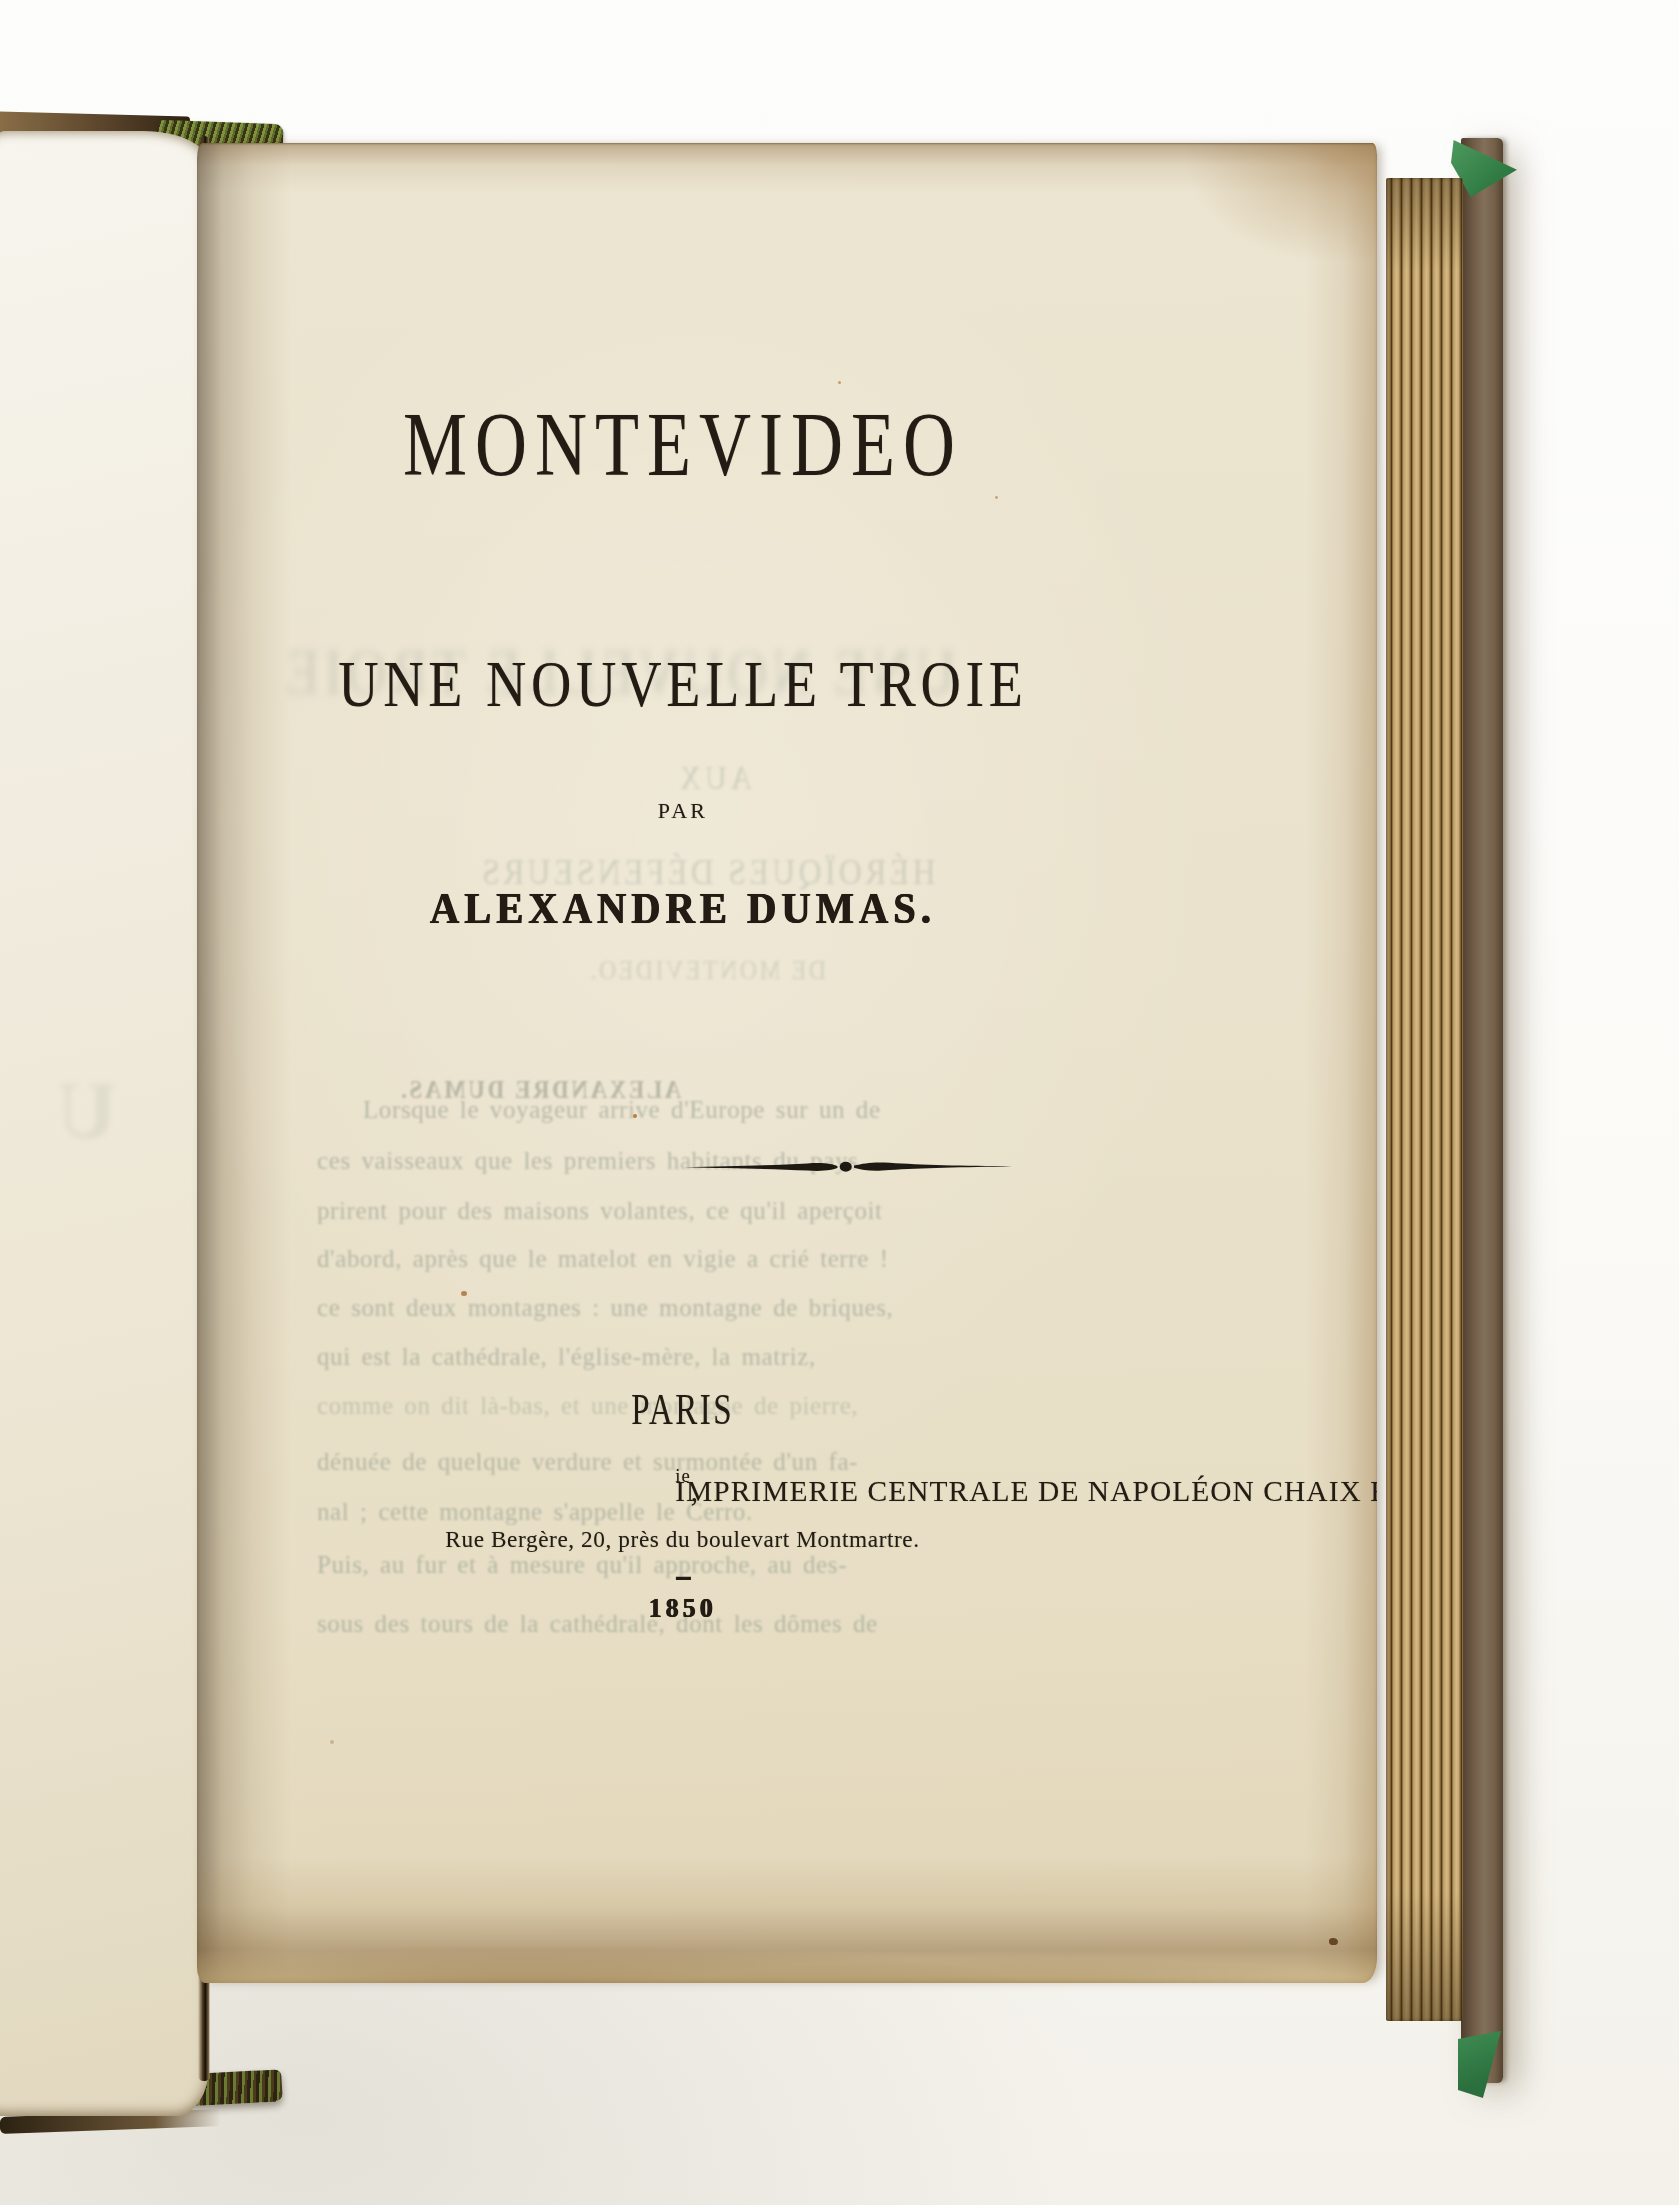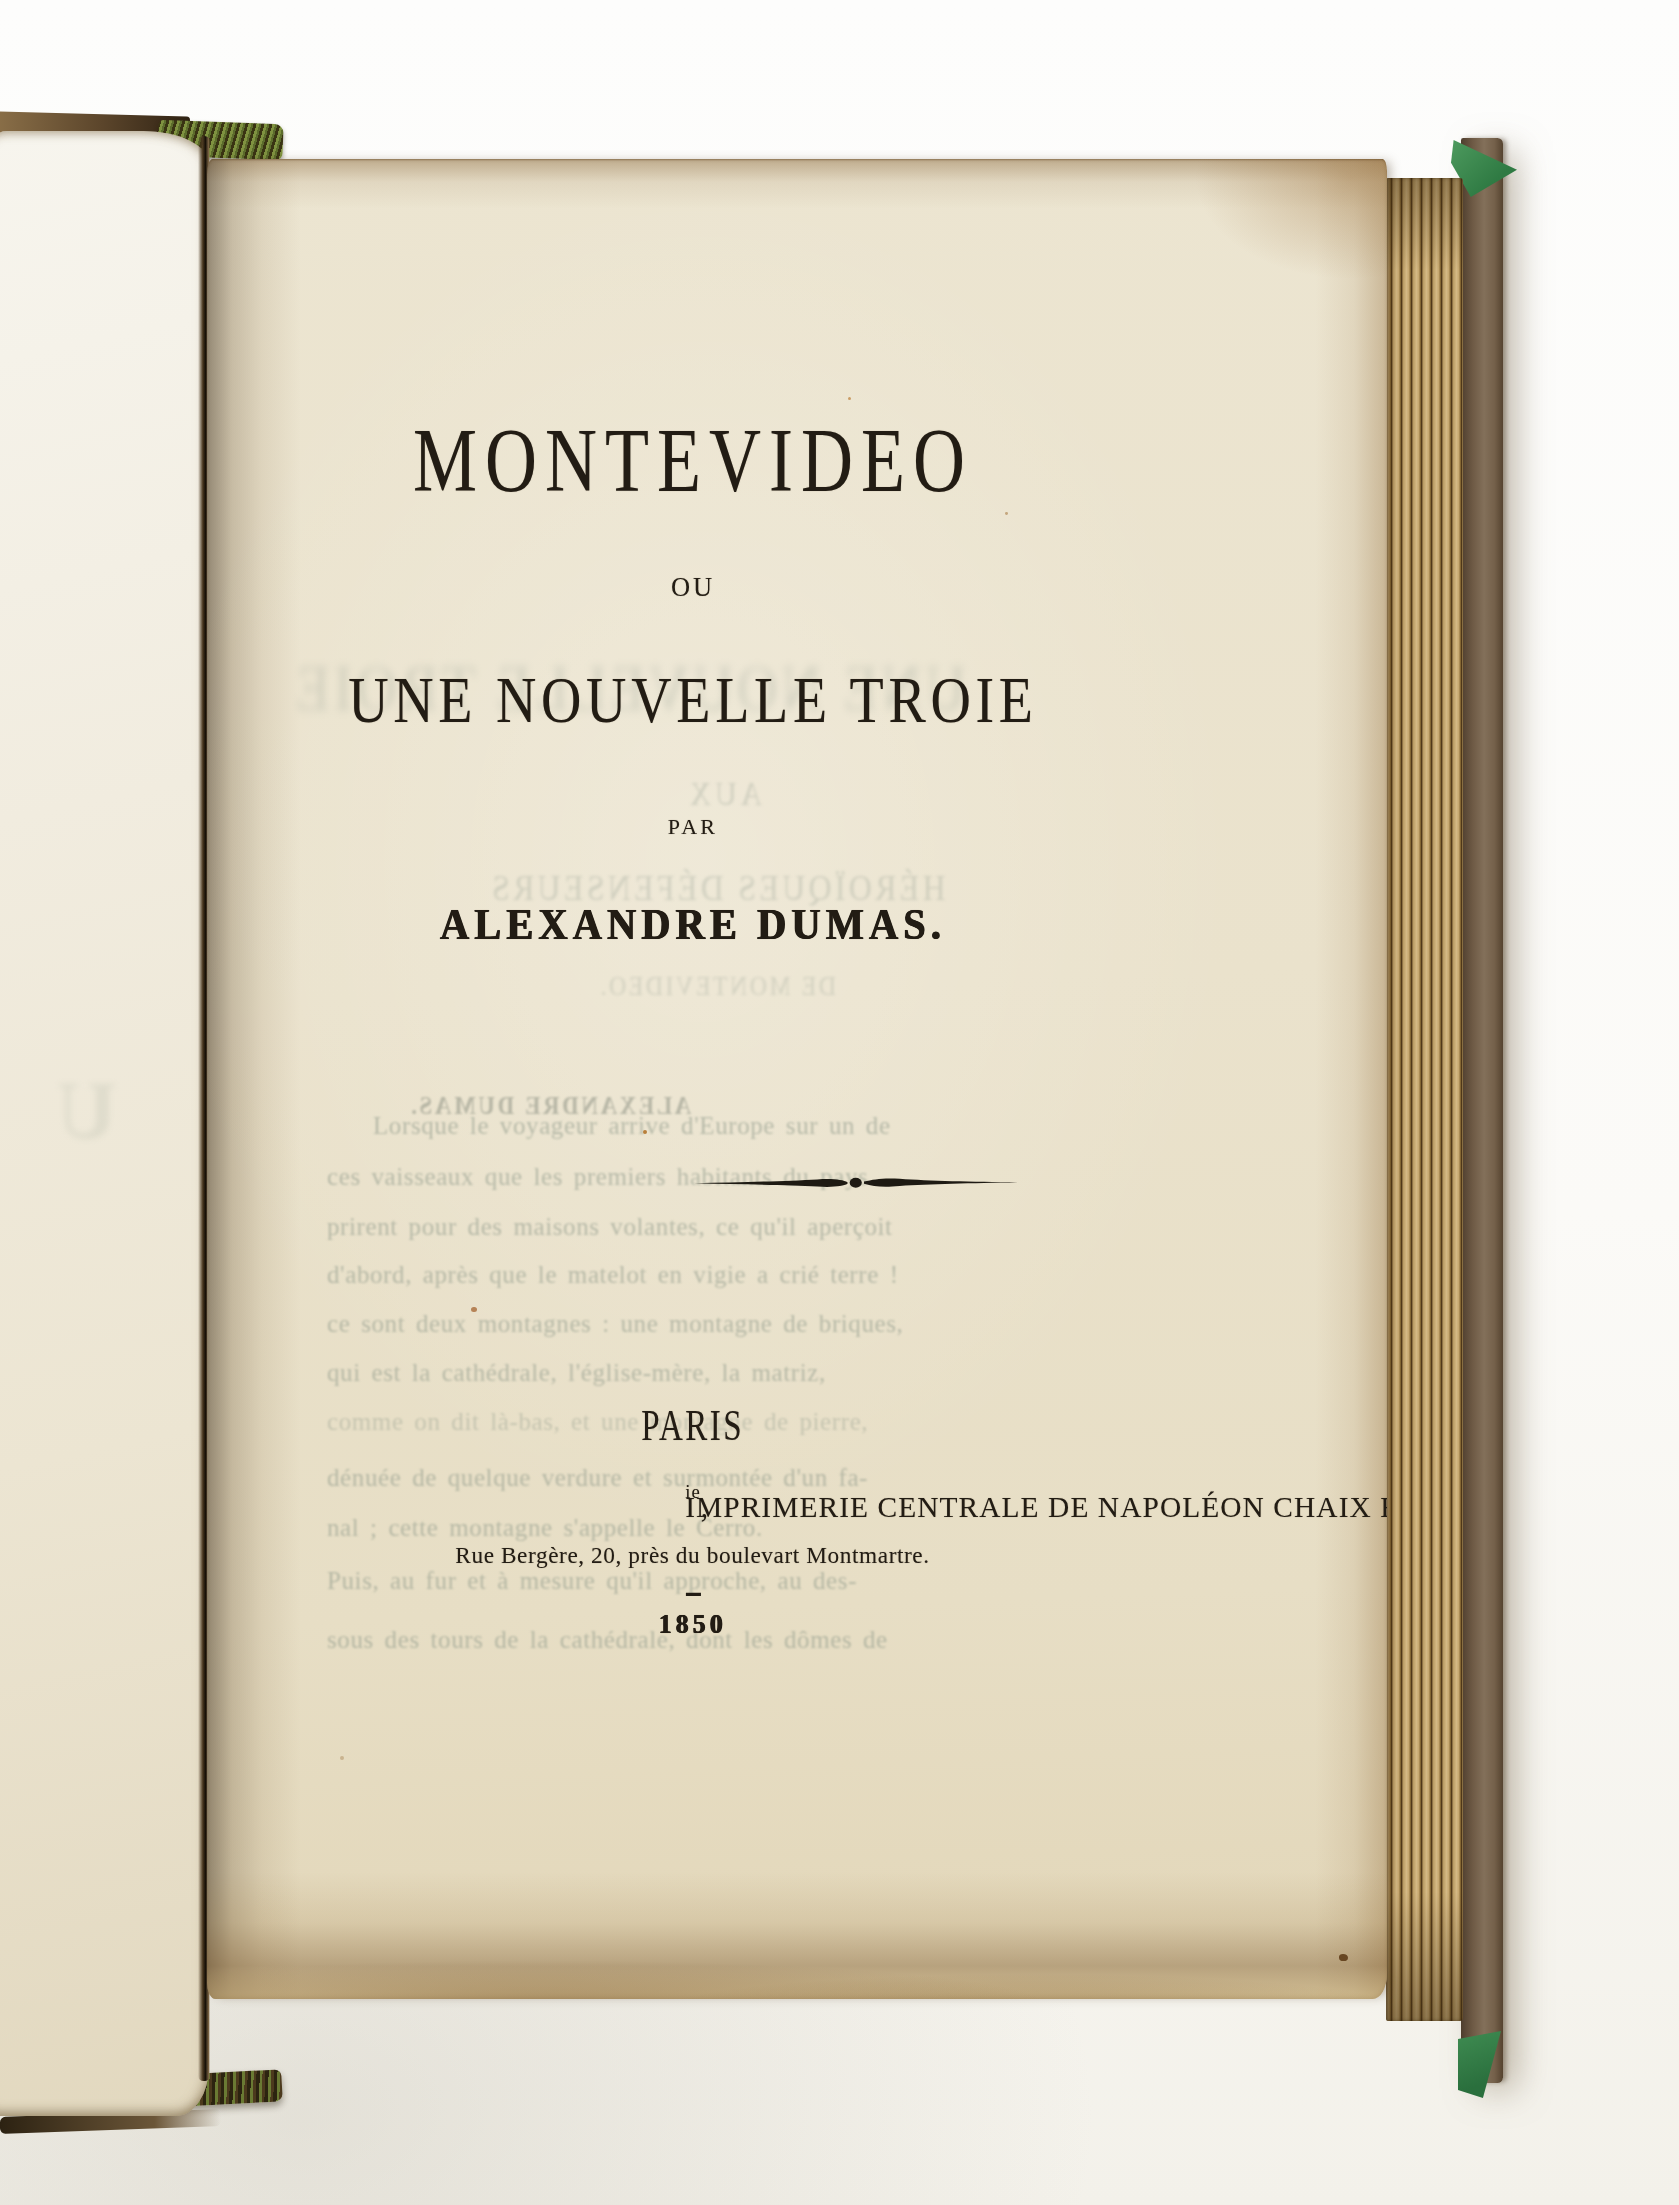--- a/index.html
+++ b/index.html
@@ -55,32 +55,32 @@
     background:linear-gradient(160deg,#3f8c52,#2a6f3d 75%);
     clip-path:polygon(0 12%,100% 0,58% 100%,0 88%);}
   .fore-edge{left:1386px;top:178px;width:77px;height:1843px;
     background:
       linear-gradient(180deg,rgba(55,38,14,.4) 0%,rgba(0,0,0,0) 5%,rgba(0,0,0,0) 93%,rgba(55,38,14,.45) 100%),
       repeating-linear-gradient(90deg,#d7bc8a 0px,#c6a76e 2.8px,#8a6c38 4.4px,#51391a 5.5px,#b89a63 7.2px,#d2b67f 10px);
     border-radius:1.7px 3.3px 3.3px 1.7px;
     box-shadow:inset 1.7px 0 3.3px rgba(40,25,8,.55);}
 
   
-  .title-page{left:207px;top:143px;width:1180px;height:1840px;overflow:hidden;
+  .title-page{left:197px;top:143px;width:1180px;height:1840px;overflow:hidden;
     background:
       radial-gradient(827px 1048px at 42% 38%, rgba(255,255,255,.22), transparent 65%),
       radial-gradient(237px 154px at 97% 1%, rgba(150,105,50,.38), transparent 66%),
       linear-gradient(270deg, rgba(146,108,56,.38) 0px, rgba(146,108,56,.12) 33px, rgba(146,108,56,0) 72px),
       linear-gradient(90deg, rgba(62,46,26,.5) 0px, rgba(95,72,40,.26) 25px, rgba(125,98,58,.12) 55px, rgba(125,98,58,0) 94px),
       linear-gradient(180deg, rgba(128,92,46,.42) 0px, rgba(128,92,46,.1) 23px, rgba(128,92,46,0) 50px),
       linear-gradient(178deg,#ece5d1 0%,#eae2cc 45%,#e7dec5 78%,#e2d6b8 100%);
     border-radius:5.5px 4.4px 14.3px 8.8px / 15.4px 12px 25px 16.5px;
     box-shadow:5.5px 0 11px -3.3px rgba(60,40,15,.35),
                inset 0 1.7px 2.2px -0.6px rgba(90,60,25,.55),
-               inset 0 -3.3px 5.5px -2.2px rgba(100,70,30,.4);margin-top:16px;}
+               inset 0 -3.3px 5.5px -2.2px rgba(100,70,30,.4);}
   .dampstain{left:0;bottom:0;width:100%;height:127px;
     background:
       radial-gradient(60% 61px at 28% 104%, rgba(118,82,38,.42), transparent 72%),
       radial-gradient(45% 50px at 70% 108%, rgba(118,82,38,.34), transparent 70%),
       linear-gradient(180deg, rgba(150,115,60,0) 0%, rgba(150,115,60,.16) 40%, rgba(124,89,44,.42) 74%, rgba(196,170,116,.55) 100%);}
   .speck{border-radius:50%;}
   .s1{left:436px;top:971px;width:3.9px;height:3.9px;background:#b97f3a;}
   .s2{left:264px;top:1148px;width:5.5px;height:5px;background:rgba(164,99,47,.75);}
   .s3{left:1132px;top:1795px;width:9.4px;height:7.2px;background:#5a3a1c;border-radius:45% 55% 50% 50%;}
   .s4{left:641px;top:238px;width:3.3px;height:3.3px;background:rgba(192,138,74,.8);}
@@ -171,23 +171,20 @@
     <div class="ghost g-body gb5">qui est la cathédrale, l'église-mère, la matriz,</div>
     <div class="ghost g-body gb6">comme on dit là-bas, et une montagne de pierre,</div>
     <div class="ghost g-body gb7">dénuée de quelque verdure et surmontée d'un fa-</div>
     <div class="ghost g-body gb8">nal ; cette montagne s'appelle le Cerro.</div>
     <div class="ghost g-body gb9">Puis, au fur et à mesure qu'il approche, au des-</div>
     <div class="ghost g-body gb10">sous des tours de la cathédrale, dont les dômes de</div>
 
     <div class="pline t-title ink-soft">
       <span class="cx">MONTEVIDEO</span>
     </div>
-    <div class="pline t-ou ink-soft">
-      <span class="cx">OU</span>
-    </div>
     <div class="pline t-sub ink-soft">
       <span class="cx">UNE NOUVELLE TROIE</span>
     </div>
     <div class="pline t-par ink-soft">
       <span class="cx">PAR</span>
     </div>
     <div class="pline t-author fat">
       <span class="cx">ALEXANDRE DUMAS.</span>
     </div>
 

